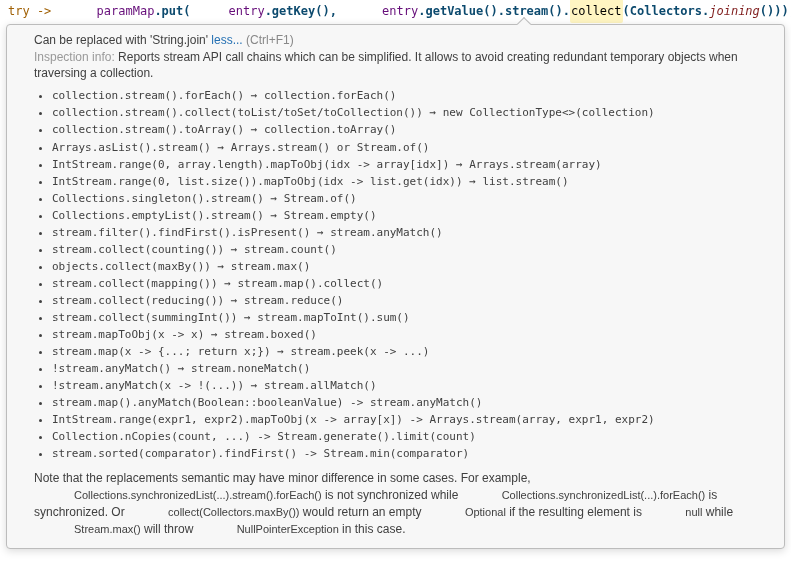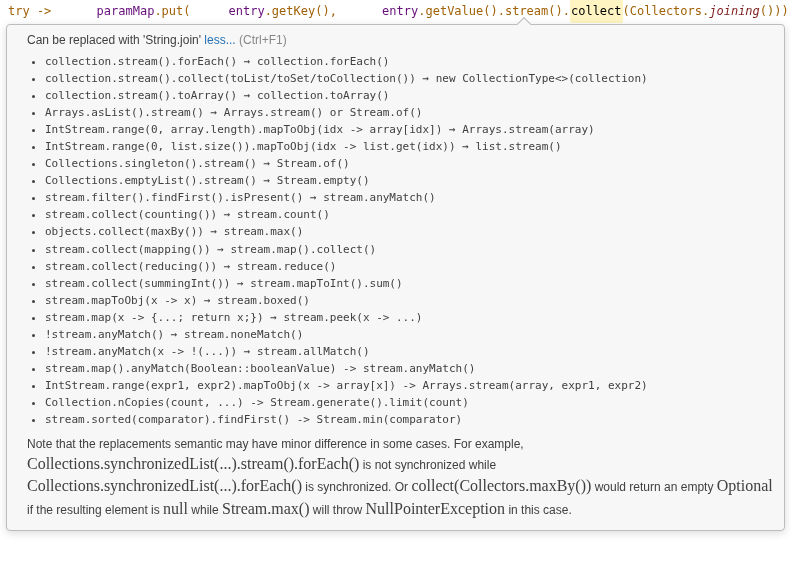--- a/index.html
+++ b/index.html
@@ -13,34 +13,34 @@
     }
     .code-line {
       font-family: "Consolas", "Menlo", monospace;
       font-size: 12px;
       padding: 4px 8px;
       background: #ffffff;
       white-space: pre;
       color: #000;
     }
     .code-line .t-var { color: #660e7a; padding-left: 38px; }
-    .code-line .t-method { color: #a16207; }
+    .code-line .t-method { color: #0c4a6e; font-weight: bold; }
     .code-line .t-highlight { background: #fff5c2; border-radius: 2px; padding: 5px 1px; }
     .code-line .t-static { font-style: italic; color: #7f1d1d; }
     .code-line .t-gray { color: #a16207; }
     .tooltip {
       position: absolute;
       top: 24px;
       left: 6px;
       right: 6px;
       background: #f7f7f7;
       border: 1px solid #bcbcbc;
       border-radius: 4px;
       box-shadow: 0 2px 8px rgba(0,0,0,0.15);
-      padding: 8px 10px 10px 20px;
+      padding: 8px 10px 10px 27px;
       font-size: 12px;
       color: #444;
     }
     .tooltip .title-row { color: #404040; }
     .tooltip .title-row .link {
       color: #2470b3;
       cursor: pointer;
     }
     .tooltip .title-row .shortcut { color: #888; }
     .tooltip .insp-label { color: #999; }
@@ -57,22 +57,23 @@
       color: #404040;
       white-space: nowrap;
       line-height: 1.55;
     }
     .tooltip .note {
       margin-top: 8px;
       color: #404040;
       line-height: 1.4;
     }
     .tooltip .note .mono {
-      font-family: Liberation Serif, serif;
-      font-size: 16px;
+      font-family: Liberation Sans, sans-serif;
+      font-size: 11px;
+      margin-left: 40px;
     }
     .pointer-notch {
       position: absolute;
       top: -6px;
       left: 512px;
       width: 10px;
       height: 10px;
       background: #f7f7f7;
       border-left: 1px solid #bcbcbc;
       border-top: 1px solid #bcbcbc;
@@ -86,20 +87,24 @@
 
 <div class="tooltip">
   <div class="pointer-notch"></div>
 
   <div class="title-row">
     <span>Can be replaced with 'String.join'</span>
     <span class="link">less...</span>
     <span class="shortcut">(Ctrl+F1)</span>
   </div>
 
+  <p class="intro">
+    <span class="insp-label">Inspection info:</span>
+    <span class="insp-text">Reports stream API call chains which can be simplified. It allows to avoid creating redundant temporary objects when traversing a collection.</span>
+  </p>
 
 
   <ul id="rep-list">
       <li>collection.stream().forEach() → collection.forEach()</li>
       <li>collection.stream().collect(toList/toSet/toCollection()) → new CollectionType&lt;&gt;(collection)</li>
       <li>collection.stream().toArray() → collection.toArray()</li>
       <li>Arrays.asList().stream() → Arrays.stream() or Stream.of()</li>
       <li>IntStream.range(0, array.length).mapToObj(idx -&gt; array[idx]) → Arrays.stream(array)</li>
       <li>IntStream.range(0, list.size()).mapToObj(idx -&gt; list.get(idx)) → list.stream()</li>
       <li>Collections.singleton().stream() → Stream.of()</li>

